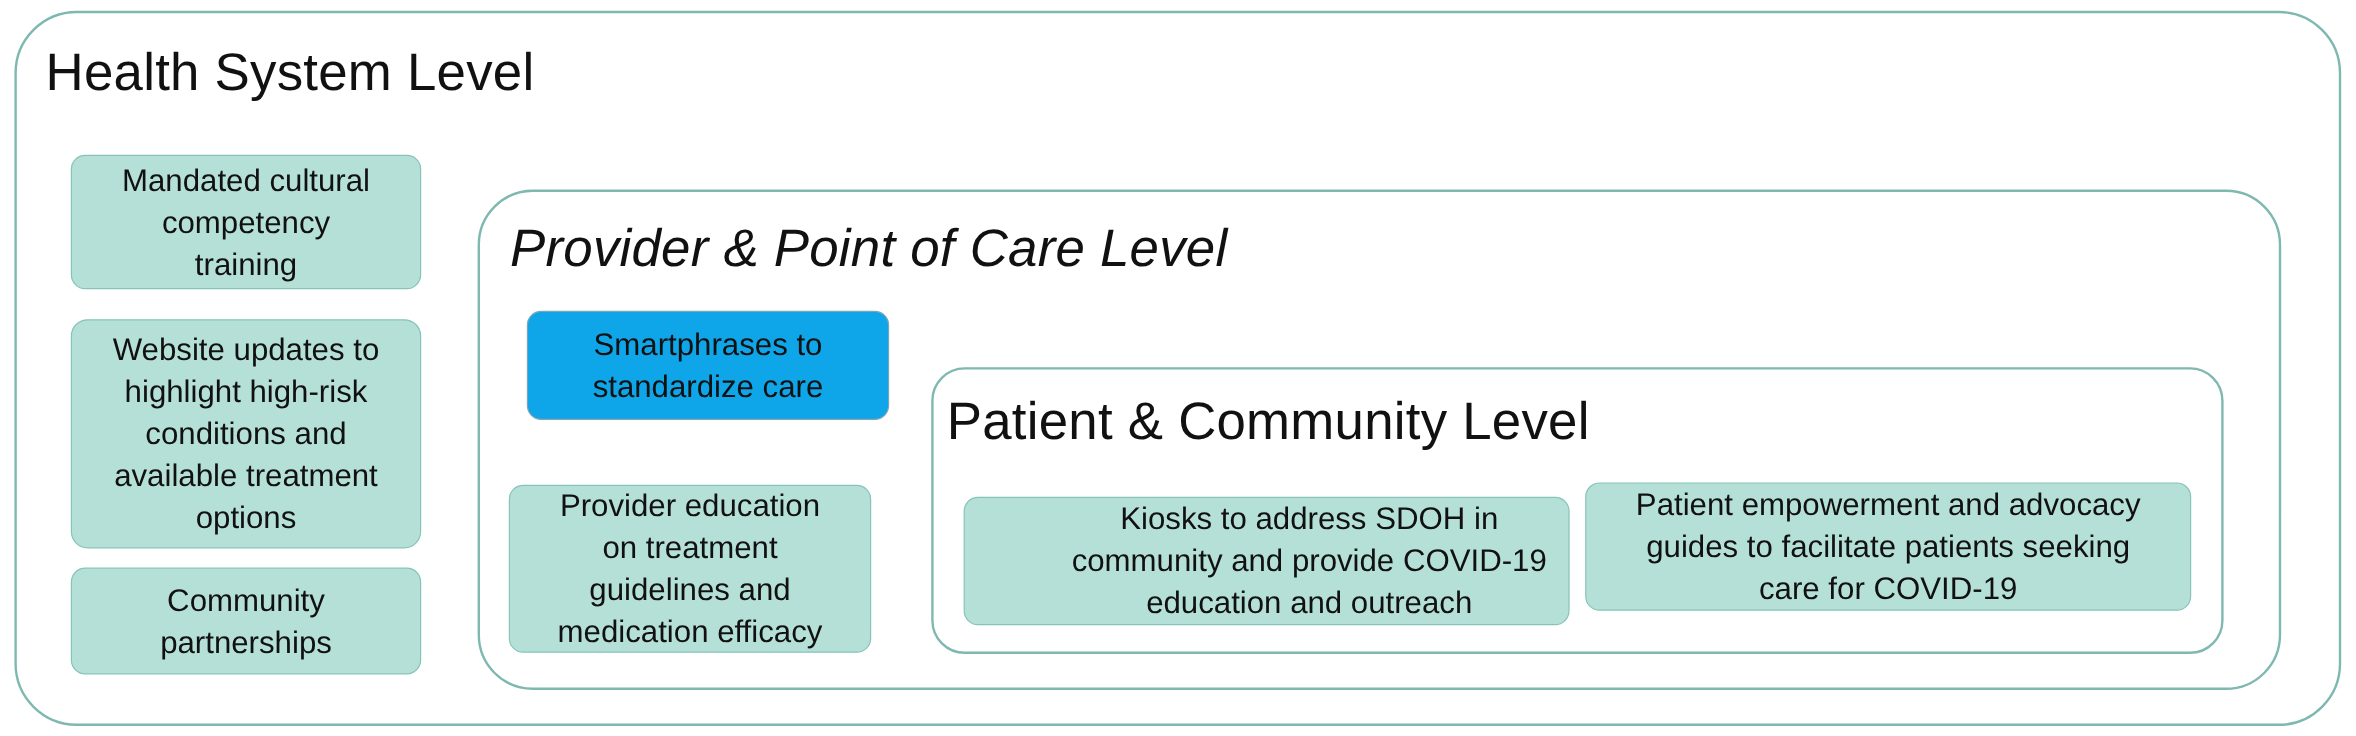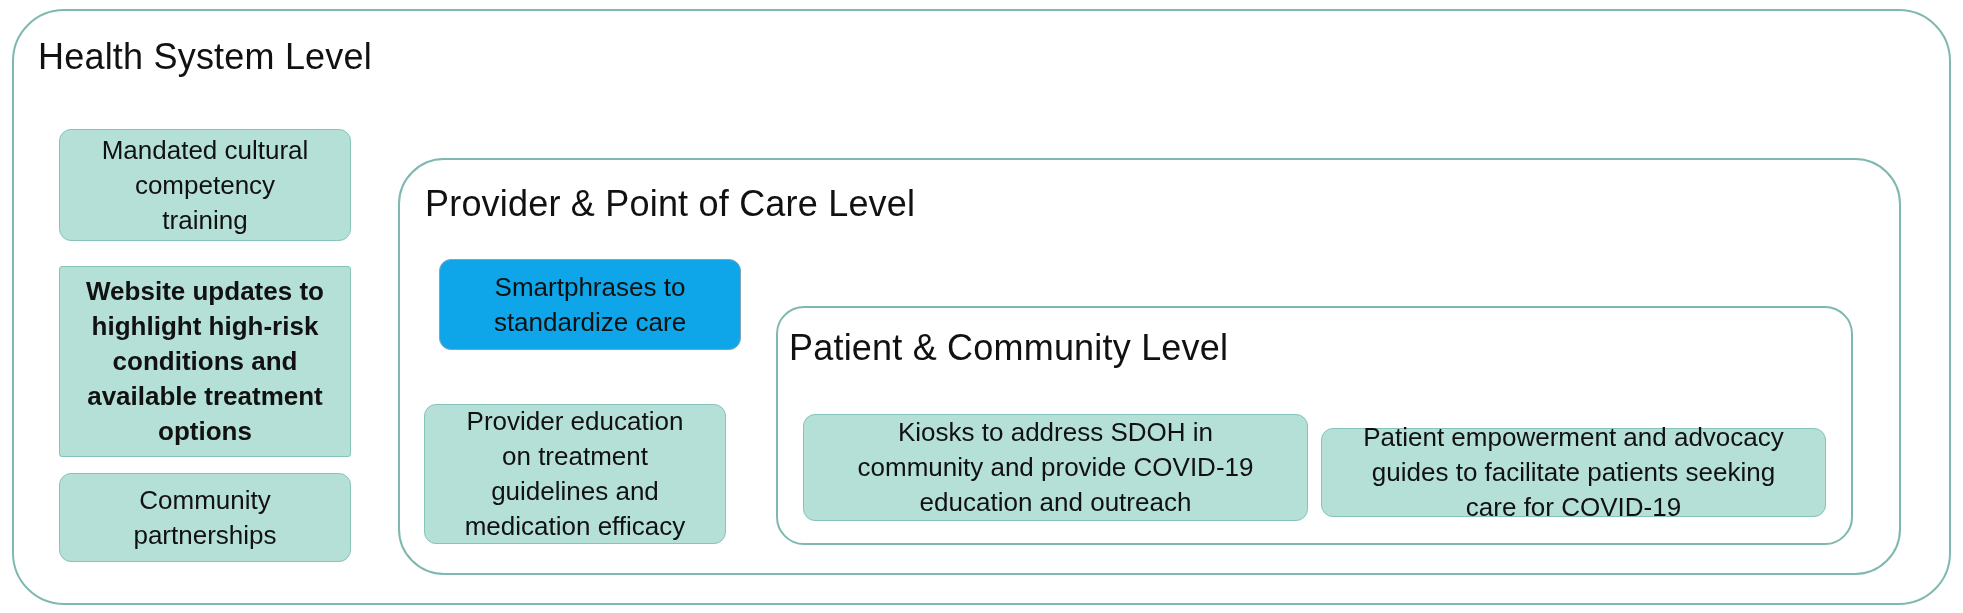--- a/index.html
+++ b/index.html
@@ -1,67 +1,67 @@
 <!DOCTYPE html>
 <html><head>
   <meta charset="utf-8">
   <style>
     html, body { margin: 0; padding: 0; background: #ffffff; }
     body { width: 1963px; height: 613px; position: relative; overflow: hidden;
            font-family: "Liberation Sans", "DejaVu Sans", sans-serif; color: #111; }
     .frame { position: absolute; border: 2px solid #7fb8b0; background: #ffffff; box-sizing: border-box; }
-    .level-title { position: absolute; font-size: 36px; color: #111; white-space: nowrap; letter-spacing: 0.2px; }
+    .level-title { position: absolute; font-size: 44px; color: #111; white-space: nowrap; letter-spacing: 0.2px; }
     .card { position: absolute; box-sizing: border-box; background: #b5e0d8; border: 1.5px solid #86c3b8;
             border-radius: 12px; display: flex; align-items: center; justify-content: center;
             text-align: center; font-size: 26px; line-height: 35px; color: #111; padding: 0 18px; }
     .card.blueish { background: #0ea5e9; border-color: #7ea5b8; }
     .card span { display: block; white-space: pre-line; }
   </style>
 </head>
 <body>
 
 <div class="frame" style="left:12px; top:9px; width:1939px; height:596px; border-radius:52px;"></div>
 <div class="level-title" style="left:38px; top:36px;">Health System Level</div>
 
 <div class="card" style="left:59px; top:129px; width:292px; height:112px;">
   <span>Mandated cultural
 competency
 training</span>
 </div>
-<div class="card" style="left:59px; top:266px; width:292px; height:191px; border-radius:3px;font-weight:bold;">
+<div class="card" style="left:59px; top:266px; width:292px; height:191px; border-radius:14px;">
   <span>Website updates to
 highlight high-risk
 conditions and
 available treatment
 options</span>
 </div>
 <div class="card" style="left:59px; top:473px; width:292px; height:89px;">
   <span>Community
 partnerships</span>
 </div>
 
 <div class="frame" style="left:398px; top:158px; width:1503px; height:417px; border-radius:46px;"></div>
-<div class="level-title" style="left:425px; top:183px;">Provider &amp; Point of Care Level</div>
+<div class="level-title" style="left:425px; top:183px;font-style:italic;">Provider &amp; Point of Care Level</div>
 
 <div class="card blueish" style="left:439px; top:259px; width:302px; height:91px;">
   <span>Smartphrases to
 standardize care</span>
 </div>
 <div class="card" style="left:424px; top:404px; width:302px; height:140px;">
   <span>Provider education
 on treatment
 guidelines and
 medication efficacy</span>
 </div>
 
 <div class="frame" style="left:776px; top:306px; width:1077px; height:239px; border-radius:28px;"></div>
 <div class="level-title" style="left:789px; top:327px;">Patient &amp; Community Level</div>
 
-<div class="card" style="left:803px; top:414px; width:505px; height:107px;">
+<div class="card" style="left:803px; top:414px; width:505px; height:107px;justify-content:flex-end;">
   <span>Kiosks to address SDOH in
 community and provide COVID-19
 education and outreach</span>
 </div>
-<div class="card" style="left:1321px; top:428px; width:505px; height:89px;">
+<div class="card" style="left:1321px; top:402px; width:505px; height:107px;">
   <span>Patient empowerment and advocacy
 guides  to facilitate patients seeking
 care for COVID-19</span>
 </div>
 
 </body></html>

